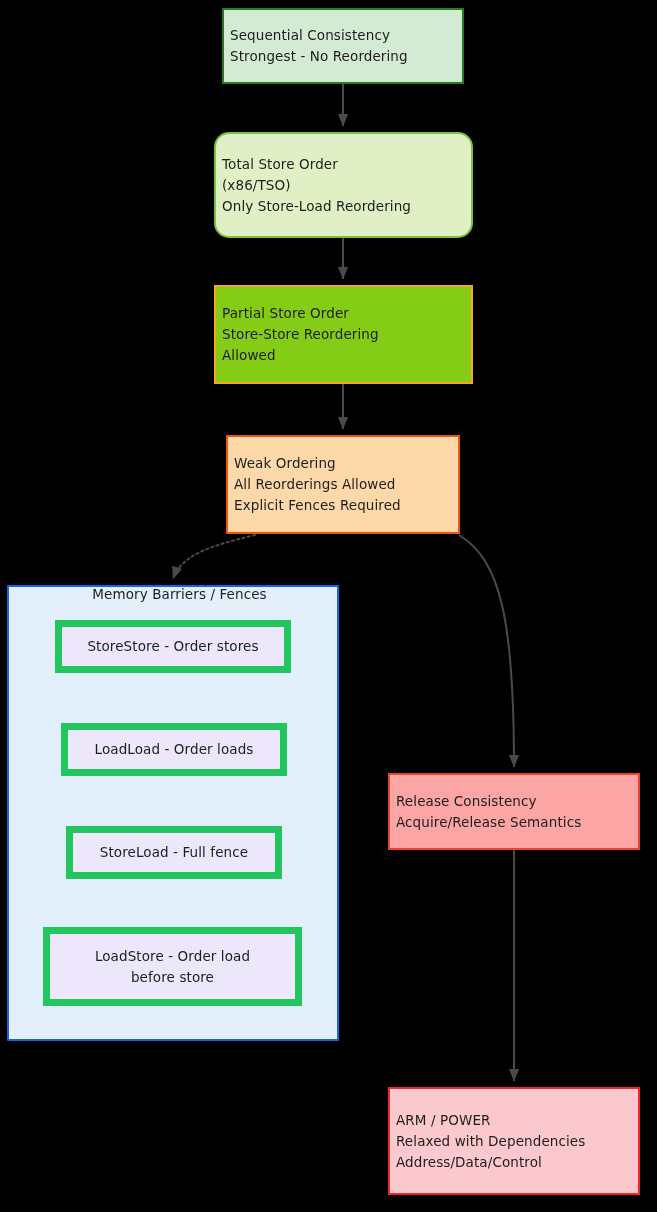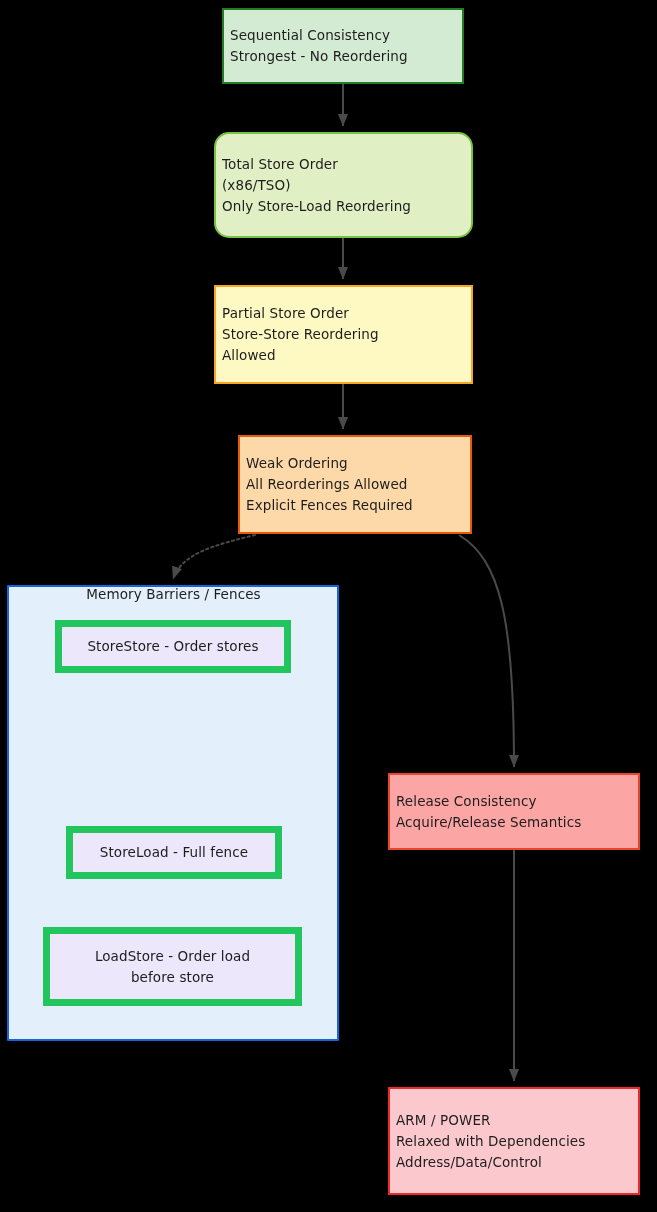--- a/index.html
+++ b/index.html
@@ -5,28 +5,28 @@
   html,body{margin:0;padding:0;background:#000;}
   body{width:657px;height:1212px;position:relative;overflow:hidden;
        font-family:"DejaVu Sans","Liberation Sans",sans-serif;}
   #canvas{position:absolute;left:0;top:0;width:657px;height:1212px;}
   .node{position:absolute;box-sizing:border-box;display:flex;align-items:center;
         justify-content:center;border-width:2px;border-style:solid;
         color:#1d1d1d;font-size:13.5px;line-height:21px;letter-spacing:.1px;}
   .node .lbl{width:100%;padding:0 6px;}
   #n-seq   {left:222px;top:8px;  width:242px;height:76px;  background:#d3ead3;border-color:#237d23;}
   #n-tso   {left:214px;top:132px;width:259px;height:106px; background:#e1efc5;border-color:#79c143;border-radius:15px;}
-  #n-pso   {left:214px;top:285px;width:259px;height:99px;  background:#fef9c3;border-color:#f6a623;}
-  #n-weak  {left:226px;top:435px;width:234px;height:99px;  background:#fdd9a9;border-color:#e8590c;margin-left:12px;}
+  #n-pso   {left:214px;top:285px;width:259px;height:99px;  background:#84cc16;border-color:#f6a623;}
+  #n-weak  {left:226px;top:435px;width:234px;height:99px;  background:#fdd9a9;border-color:#e8590c;}
   #n-rel   {left:388px;top:773px;width:252px;height:77px;  background:#fca5a5;border-color:#e8452c;}
   #n-arm   {left:388px;top:1087px;width:252px;height:108px;background:#fbc8cd;border-color:#ef2929;}
 
   #sg-fences{position:absolute;left:7px;top:585px;width:332px;height:456px;box-sizing:border-box;
              background:#e3f0fc;border:2px solid #1565e0;border-radius:1px;}
-  #sg-title{position:absolute;left:4px;top:586px;width:339px;text-align:center;
+  #sg-title{position:absolute;left:10px;top:586px;width:339px;text-align:center;
             font-size:13.5px;color:#1d1d1d;letter-spacing:.1px;}
   .fence{position:absolute;box-sizing:border-box;background:#ece7fa;border:7px solid #22c55e;
          display:flex;align-items:center;justify-content:center;text-align:center;
          color:#1d1d1d;font-size:13.5px;line-height:21px;letter-spacing:.1px;}
   #f-ss{left:55px; top:620px; width:236px;height:53px;}
   #f-ll{left:61px; top:723px; width:226px;height:53px;}
   #f-sl{left:66px; top:826px; width:216px;height:53px;}
   #f-ls{left:43px; top:927px; width:259px;height:79px;align-items:center;}
 </style>
 </head>
@@ -53,20 +53,23 @@
 
     <path d="M514,850 L514,1081" stroke="#4a4a4a" stroke-width="2" fill="none" marker-end="url(#arrow)"></path>
   </svg>
 
   <div id="sg-fences"></div>
   <div id="sg-title">Memory Barriers / Fences</div>
 
   <div class="fence" id="f-ss">
     <span class="lbl">StoreStore - Order stores</span>
   </div>
+  <div class="fence" id="f-ll">
+    <span class="lbl">LoadLoad - Order loads</span>
+  </div>
   <div class="fence" id="f-sl">
     <span class="lbl">StoreLoad - Full fence</span>
   </div>
   <div class="fence" id="f-ls">
     <span class="lbl">LoadStore - Order load<br>before store</span>
   </div>
 
   <div class="node" id="n-seq">
     <span class="lbl">Sequential Consistency<br>Strongest - No Reordering</span>
   </div>

